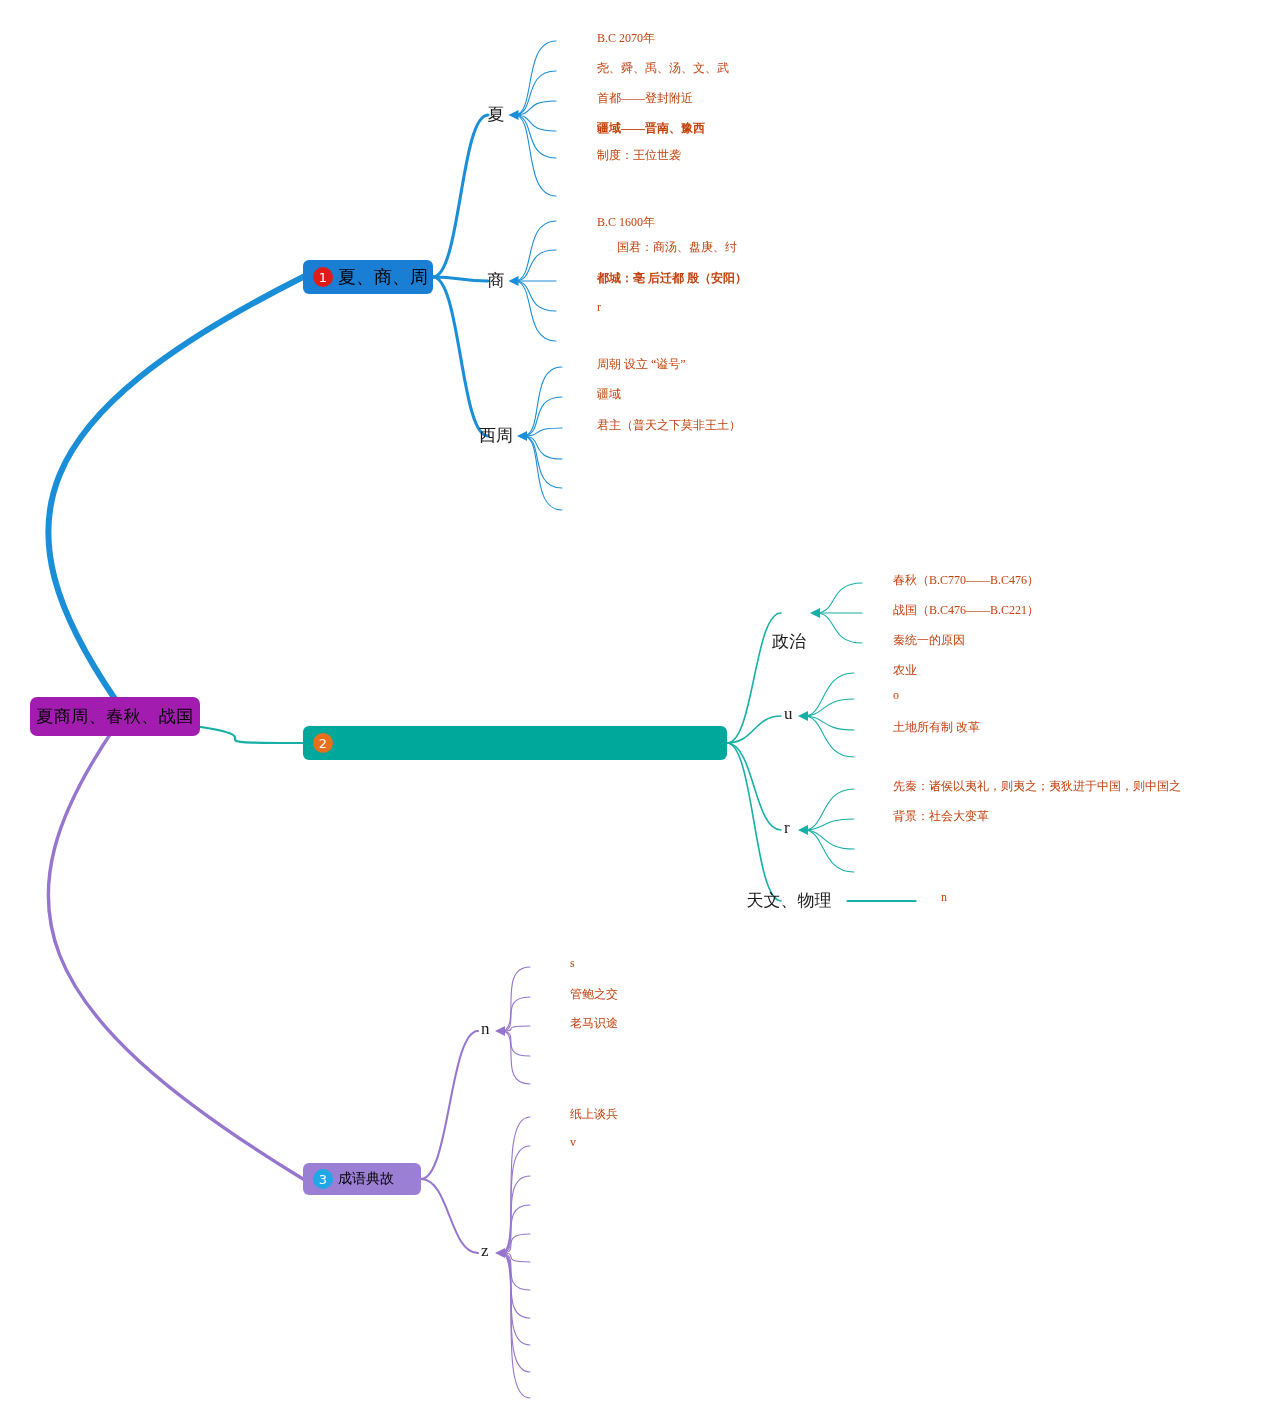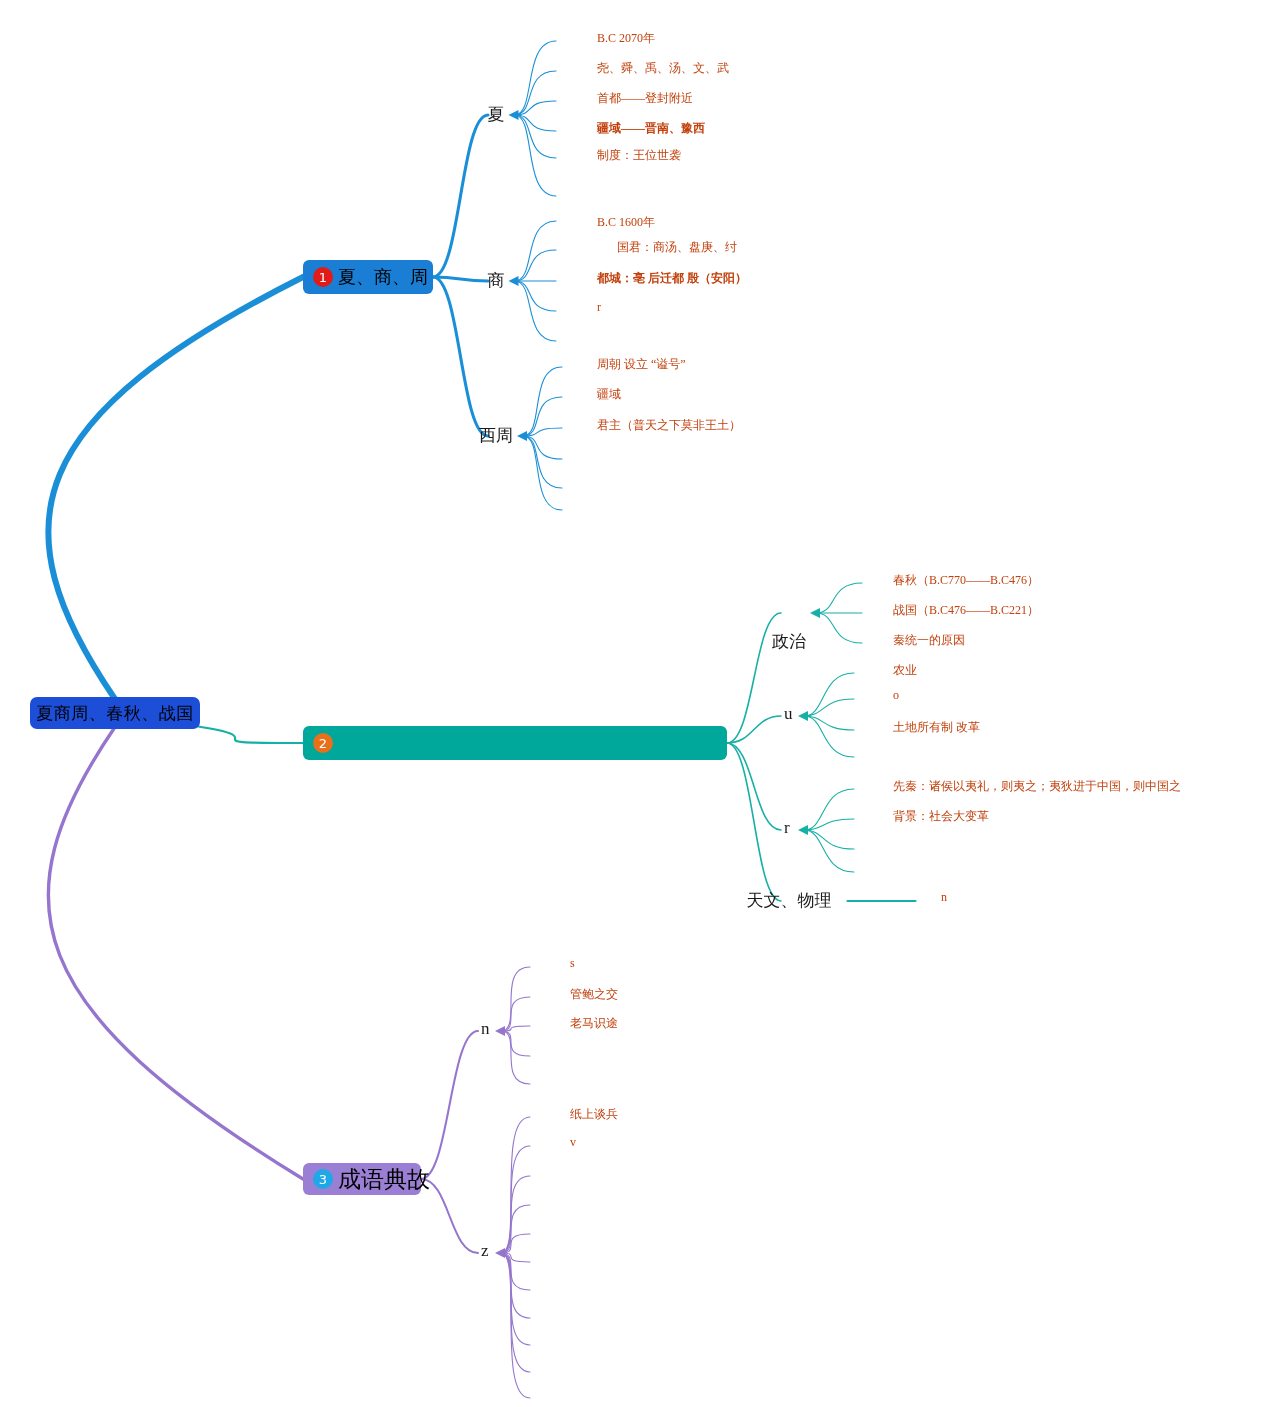--- a/index.html
+++ b/index.html
@@ -3,27 +3,27 @@
 <meta charset="utf-8">
 <style>
   html,body{margin:0;padding:0;background:#ffffff;}
   body{font-family:"Liberation Serif","DejaVu Serif",serif;}
   #canvas{position:relative;width:1270px;height:1407px;background:#fff;overflow:hidden;}
   svg.links{position:absolute;left:0;top:0;width:1270px;height:1407px;pointer-events:none;}
   .node{position:absolute;white-space:nowrap;}
   
   .box{border-radius:6px;display:flex;align-items:center;padding:4px 10px;box-sizing:border-box;}
   .box .lbl{font-weight:normal;color:#000;}
-  .root-box{background:#1d4ed8;border-radius:7px;height:32px;}
+  .root-box{background:#a21caf;border-radius:7px;height:39px;}
   .root-box .lbl{font-size:17px;letter-spacing:.5px;}
   .b1-box{background:#1a7fd4;height:34px;}
   .b2-box{background:#00a79b;height:34px;}
   .b3-box{background:#9b7fd4;height:32px;}
   .b1-box .lbl,.b2-box .lbl{font-size:18px;}
-  .b3-box .lbl{font-size:23px;}
+  .b3-box .lbl{font-size:14px;}
   .num{width:20px;height:20px;border-radius:50%;color:#fff;font-size:13px;
        display:inline-flex;align-items:center;justify-content:center;
        margin-right:5px;flex:0 0 auto;font-family:"DejaVu Sans",sans-serif;}
   .num-1{background:#e01b18;}
   .num-2{background:#e8701a;}
   .num-3{background:#1ea8e8;}
   
   .sub{font-size:17px;color:#1a1a1a;}
   .leaf{font-size:12px;color:#c2410c;text-align:right;}
   .leaf-lat,.sub-lat{font-family:"Liberation Serif","DejaVu Serif",serif;}

